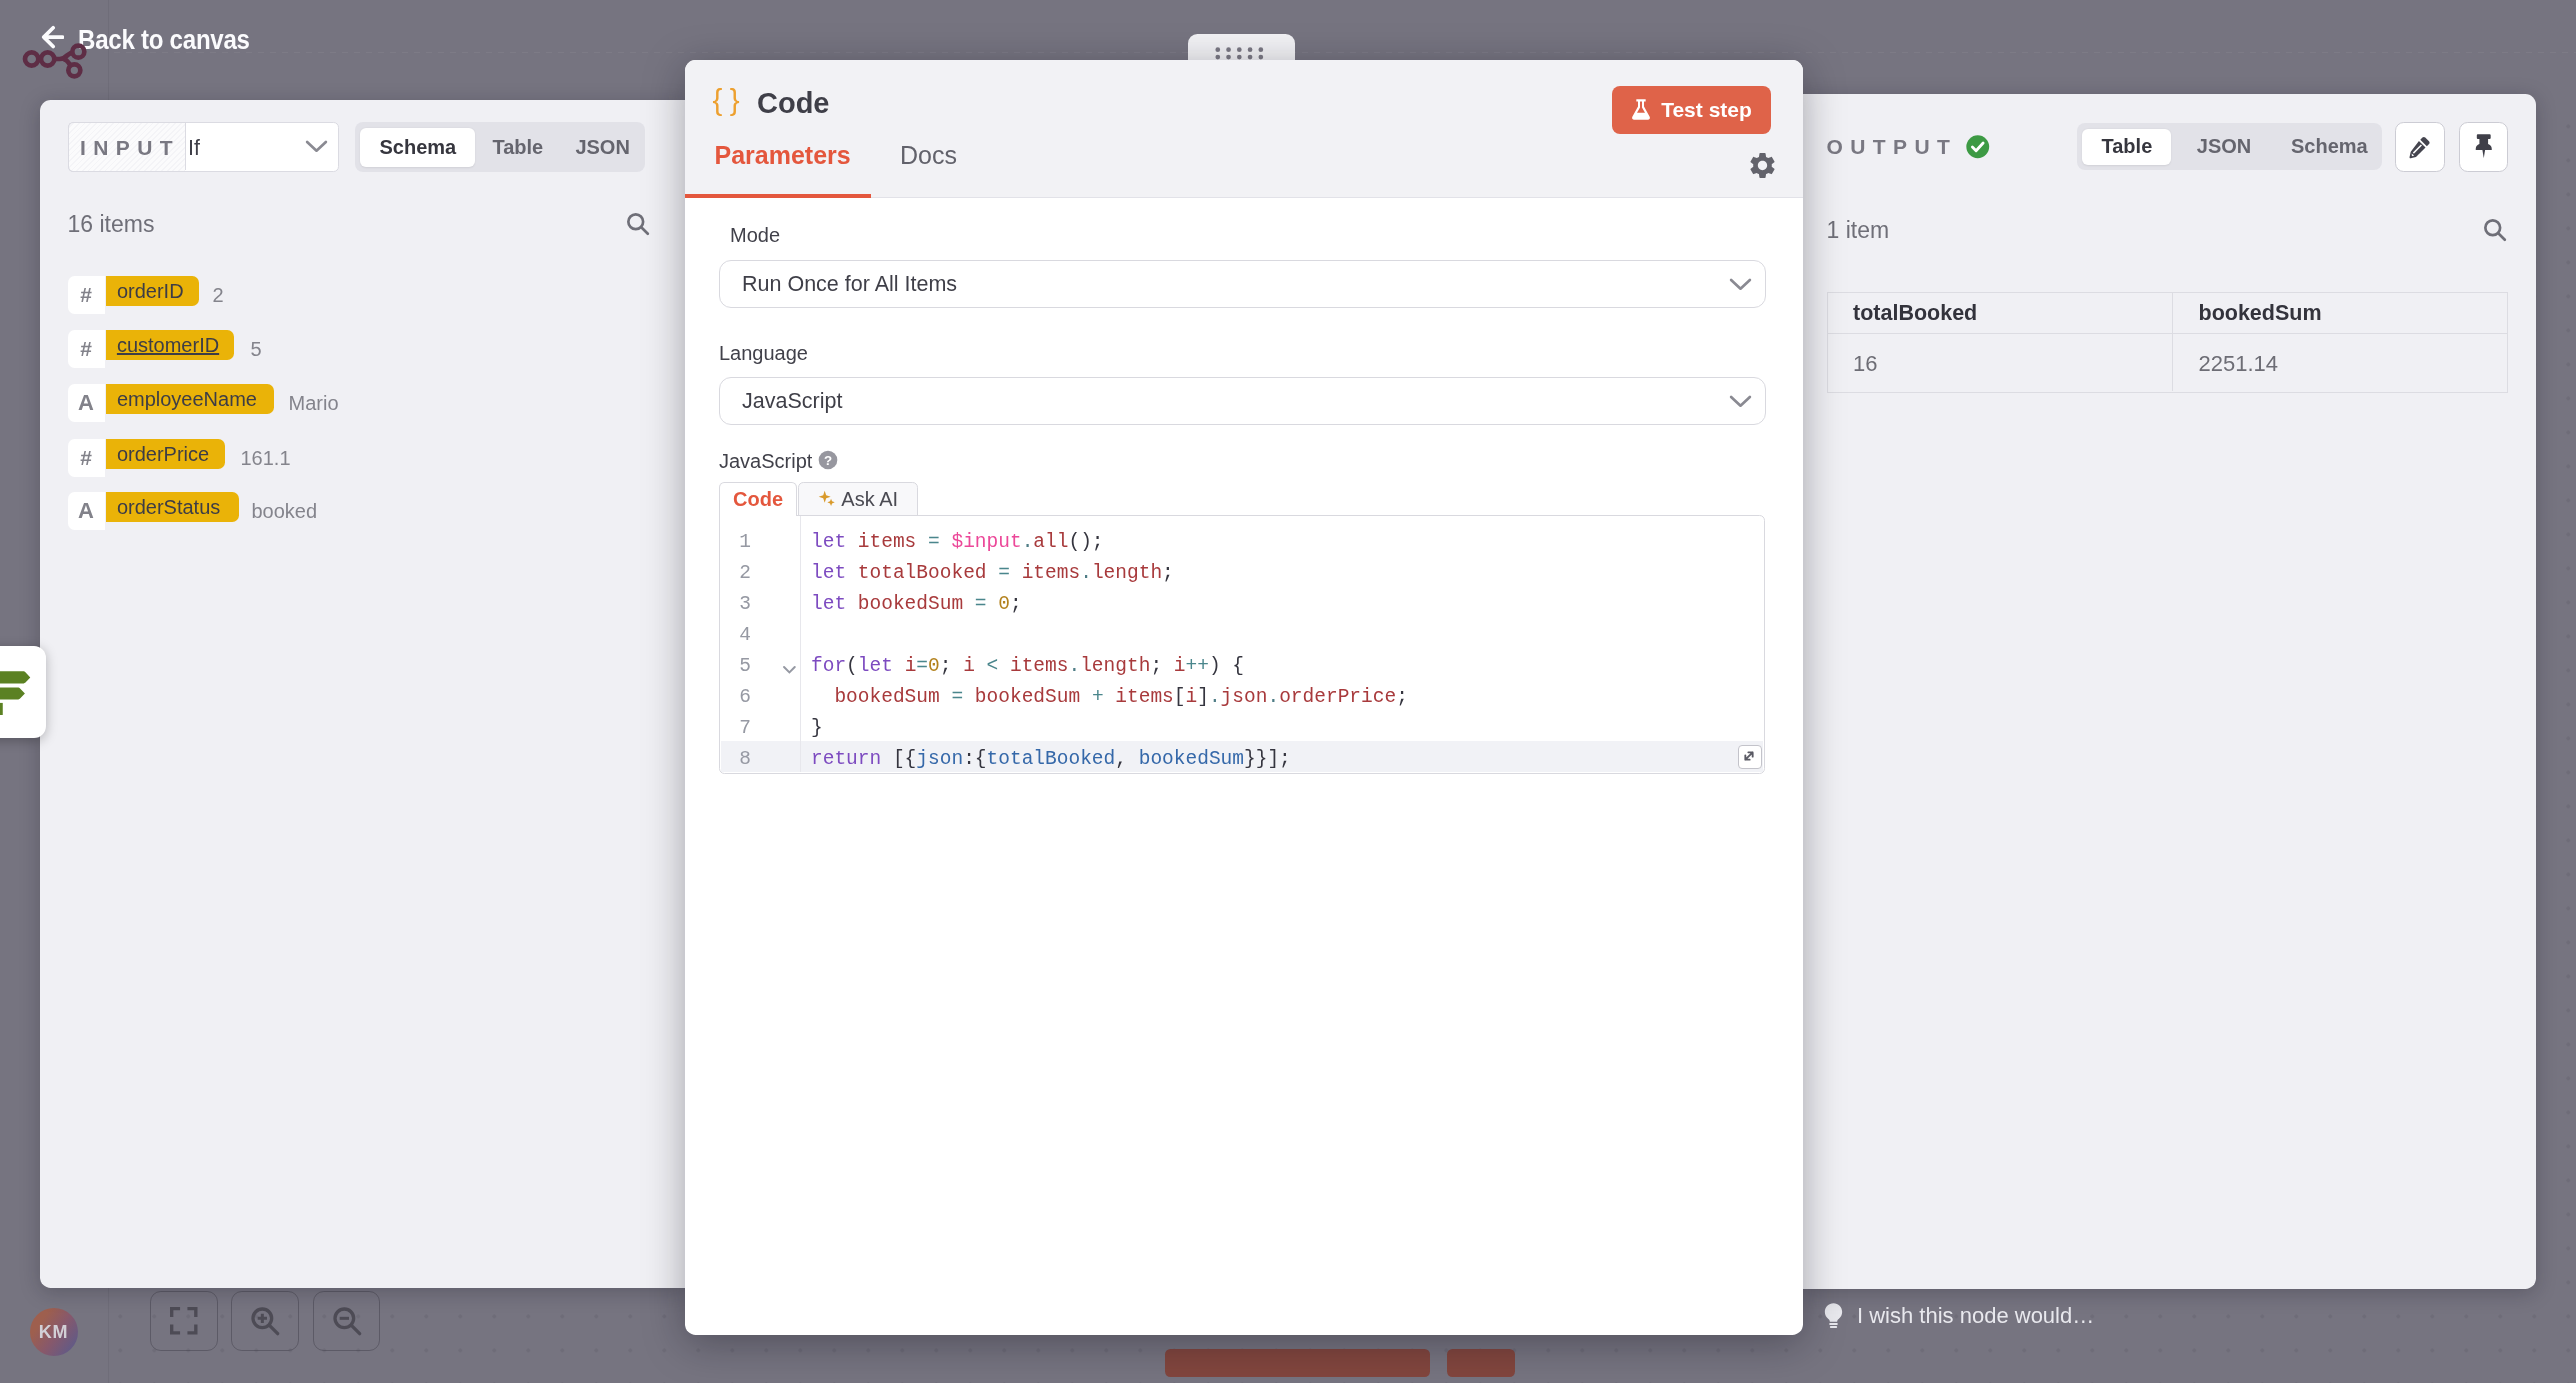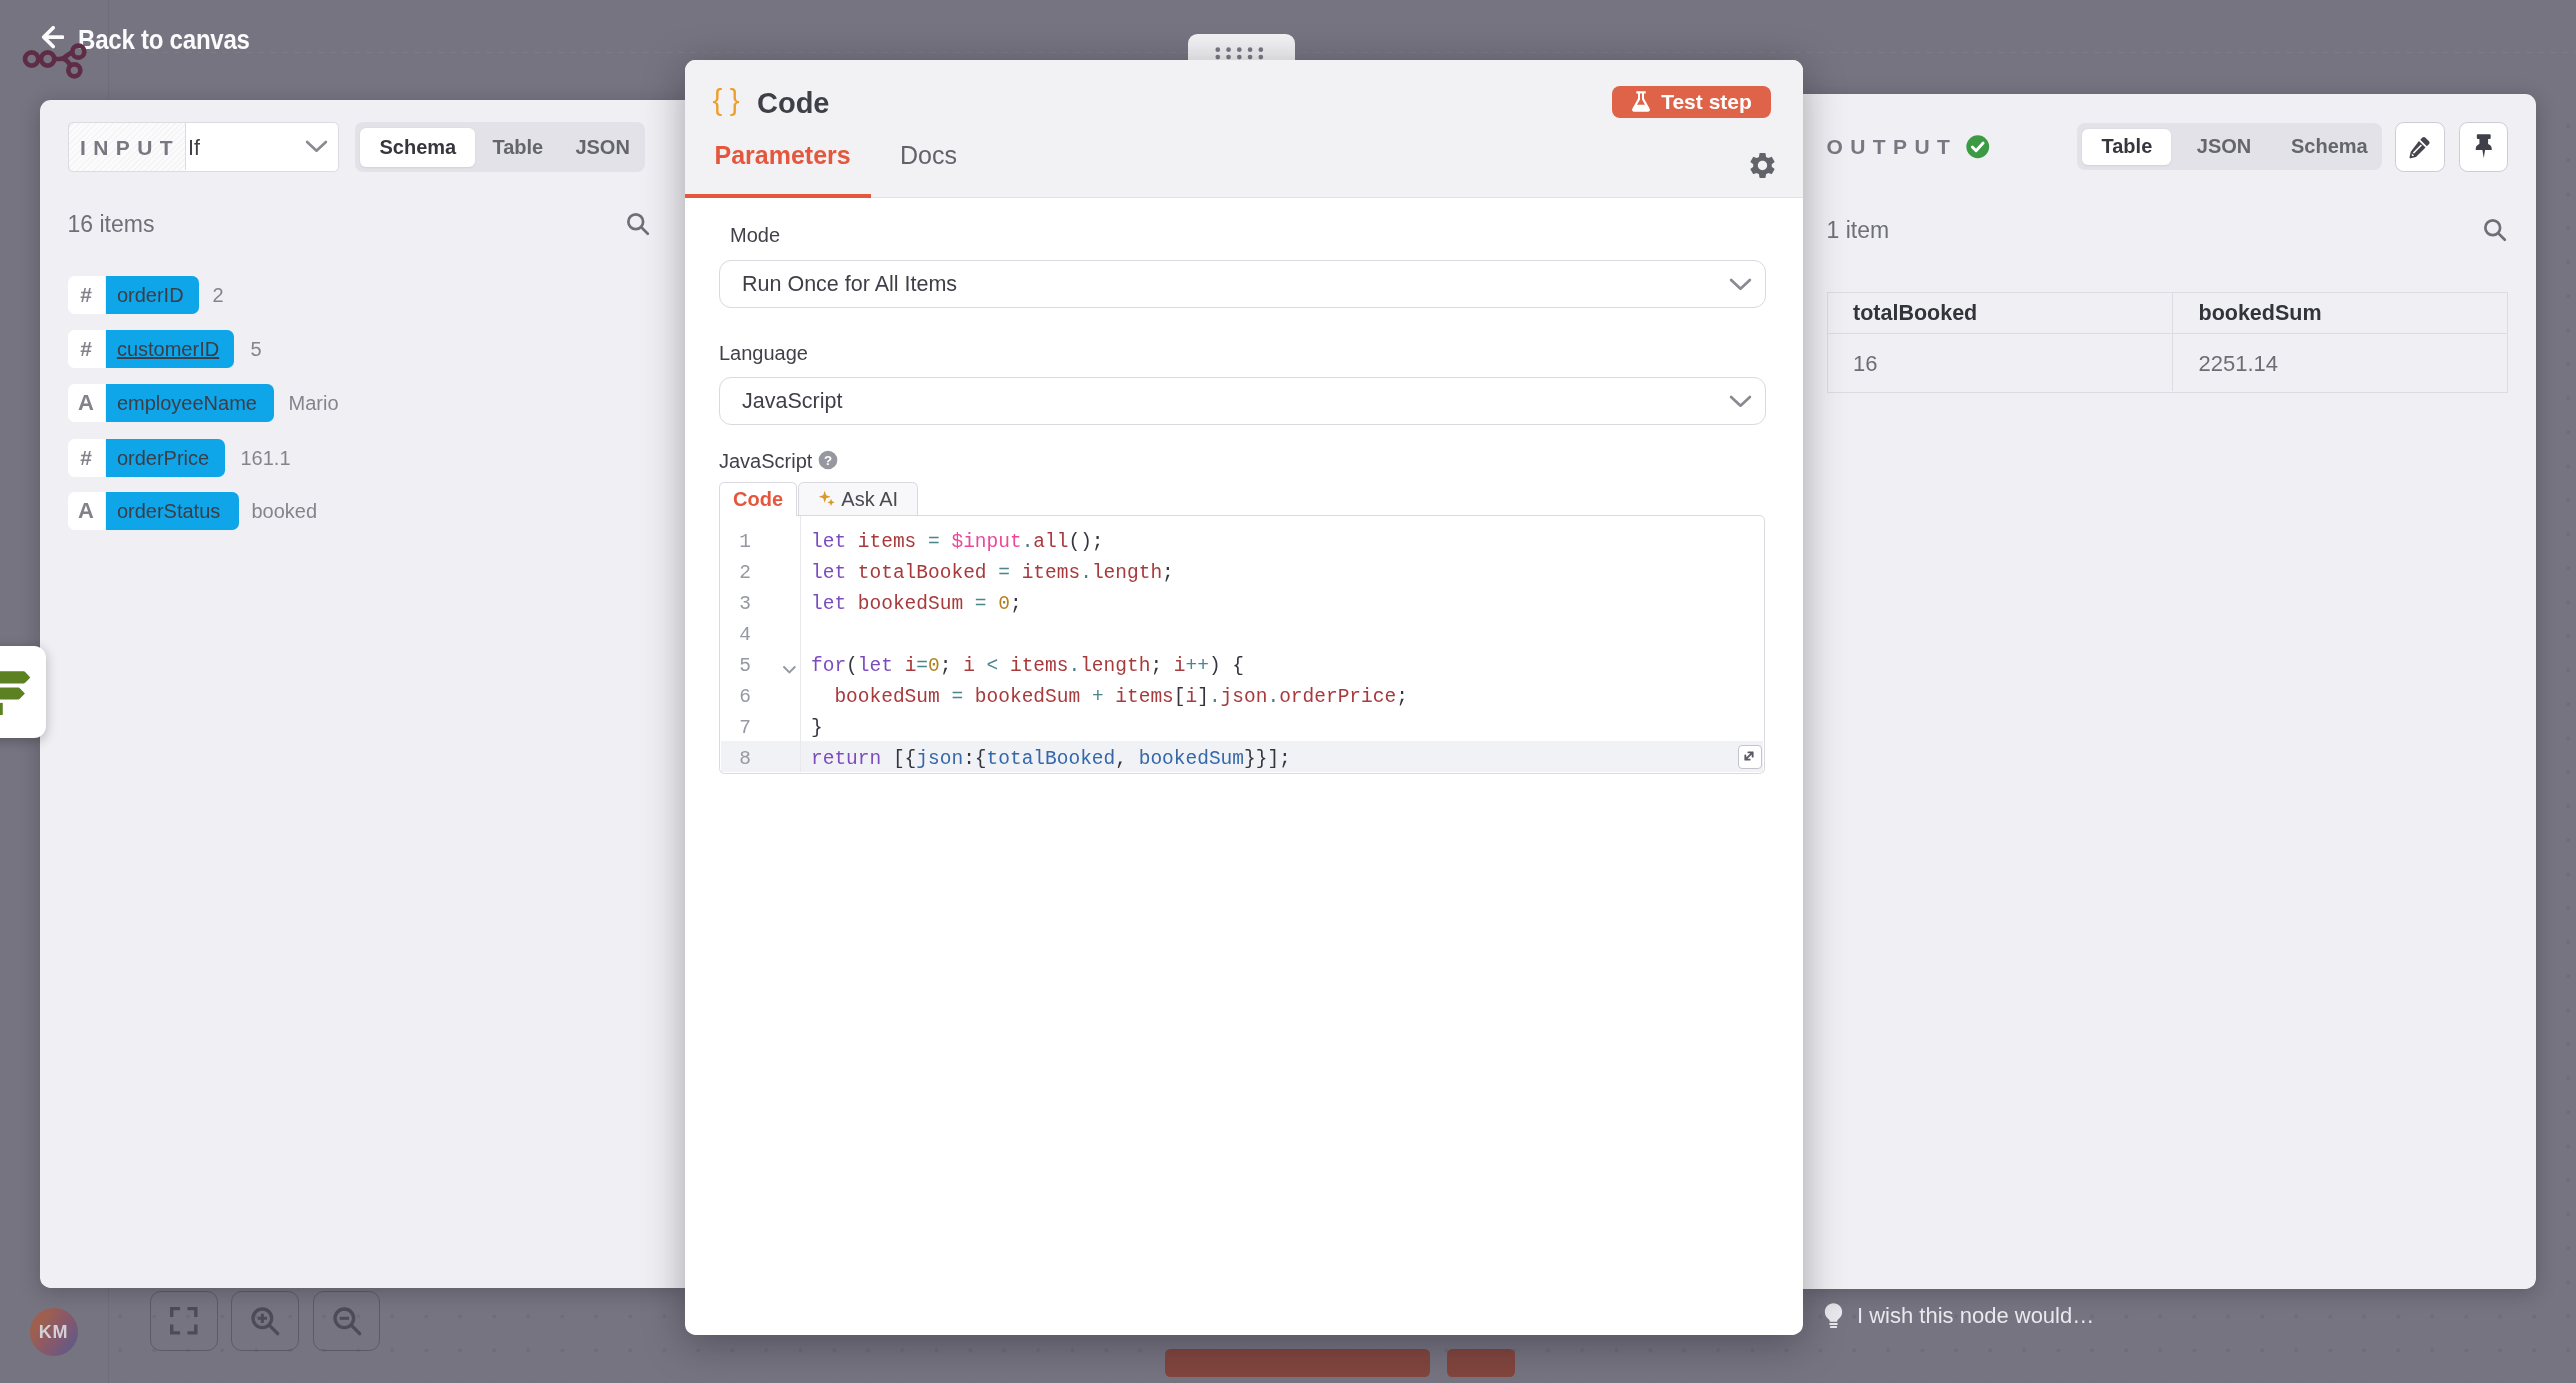--- a/index.html
+++ b/index.html
@@ -33,37 +33,37 @@
   .items { font-size:23px; color:#6f6f78; }
   .selbox { background:#fff; border:1.3px solid #dbdbe2; border-radius:5.4px; }
   .seg { position:absolute; background:#e2e2e8; border-radius:8px; display:flex; align-items:center; }
   .segpill { background:#fff; border-radius:6px; display:flex; align-items:center; justify-content:center;
     font-weight:700; color:#36363e; box-shadow:0 0.7px 2px rgba(0,0,0,0.08); }
   .segtxt { flex:1; text-align:center; color:#65656e; font-weight:600; }
   
   .srow { position:absolute; left:27.5px; height:38px; }
   .sicon { position:absolute; left:0; top:0; width:37px; height:38px; background:#fff; border-radius:6.7px 0 0 6.7px;
     display:flex; align-items:center; justify-content:center; color:#82828a; font-size:21px; font-weight:600; }
-  .sname { position:absolute; left:38px; top:0; height:38px; background:#0ea5e9; border-radius:0 6.7px 6.7px 0;
+  .sname { position:absolute; left:38px; top:0; height:30px; background:#eab308; border-radius:0 6.7px 6.7px 0;
     display:flex; align-items:center; padding-left:11.4px; font-size:20px; color:#3d3d46; }
   .sval { position:absolute; top:0; height:38px; display:flex; align-items:center; font-size:20px; color:#84848c; }
   
   #otable { position:absolute; left:23.5px; top:198px; width:681px; height:101px; border:1.3px solid #dcdce2; }
   #otable .hdr { position:absolute; top:0; height:40px; font-size:21.5px; font-weight:700; color:#33333c;
     display:flex; align-items:center; }
   #otable .val { position:absolute; top:42px; height:58px; font-size:22px; color:#6d6d75; display:flex; align-items:center; }
   
   #tabhandle { position:absolute; left:1188px; top:34px; width:107px; height:34px; background:#f2f2f5; border-radius:9.4px 9.4px 0 0; }
   #modal { position:absolute; left:685px; top:60px; width:1118px; height:1275px; background:#fff; border-radius:10.7px;
     box-shadow:0 8px 40px rgba(15,15,25,0.35); }
   #mhead { position:absolute; left:0; top:0; width:100%; height:138px; background:#f2f2f5;
     border-radius:10.7px 10.7px 0 0; border-bottom:1.3px solid #e2e2e8; }
   #braces { position:absolute; left:27.5px; top:23px; font-size:29.5px; font-weight:500; color:#eda02f; letter-spacing:7.4px; }
   #mtitle { position:absolute; left:72px; top:27px; font-size:29px; font-weight:700; color:#3f3f48; }
-  #teststep { position:absolute; left:927px; top:25.5px; width:159px; height:32px; background:#df6349; border-radius:8px;
+  #teststep { position:absolute; left:927px; top:25.5px; width:159px; height:48px; background:#df6349; border-radius:8px;
     display:flex; align-items:center; justify-content:center; color:#fff; font-size:21px; font-weight:600; }
   #ptab { position:absolute; left:29.5px; top:81px; font-size:25px; font-weight:600; color:#e4573d; }
   #dtab { position:absolute; left:215px; top:81px; font-size:25px; color:#62626b; }
   #underline { position:absolute; left:0; top:134px; width:186px; height:4px; background:#e4573d; }
   
   .flabel { position:absolute; left:34px; font-size:20px; color:#41414a; }
   .fselect { position:absolute; left:34px; width:1047px; background:#fff; border:1.3px solid #d9d9df; border-radius:12px;
     display:flex; align-items:center; font-size:21.5px; color:#3f3f48; padding-left:22px; }
   
   .ctab { position:absolute; display:flex; align-items:center; justify-content:center;

